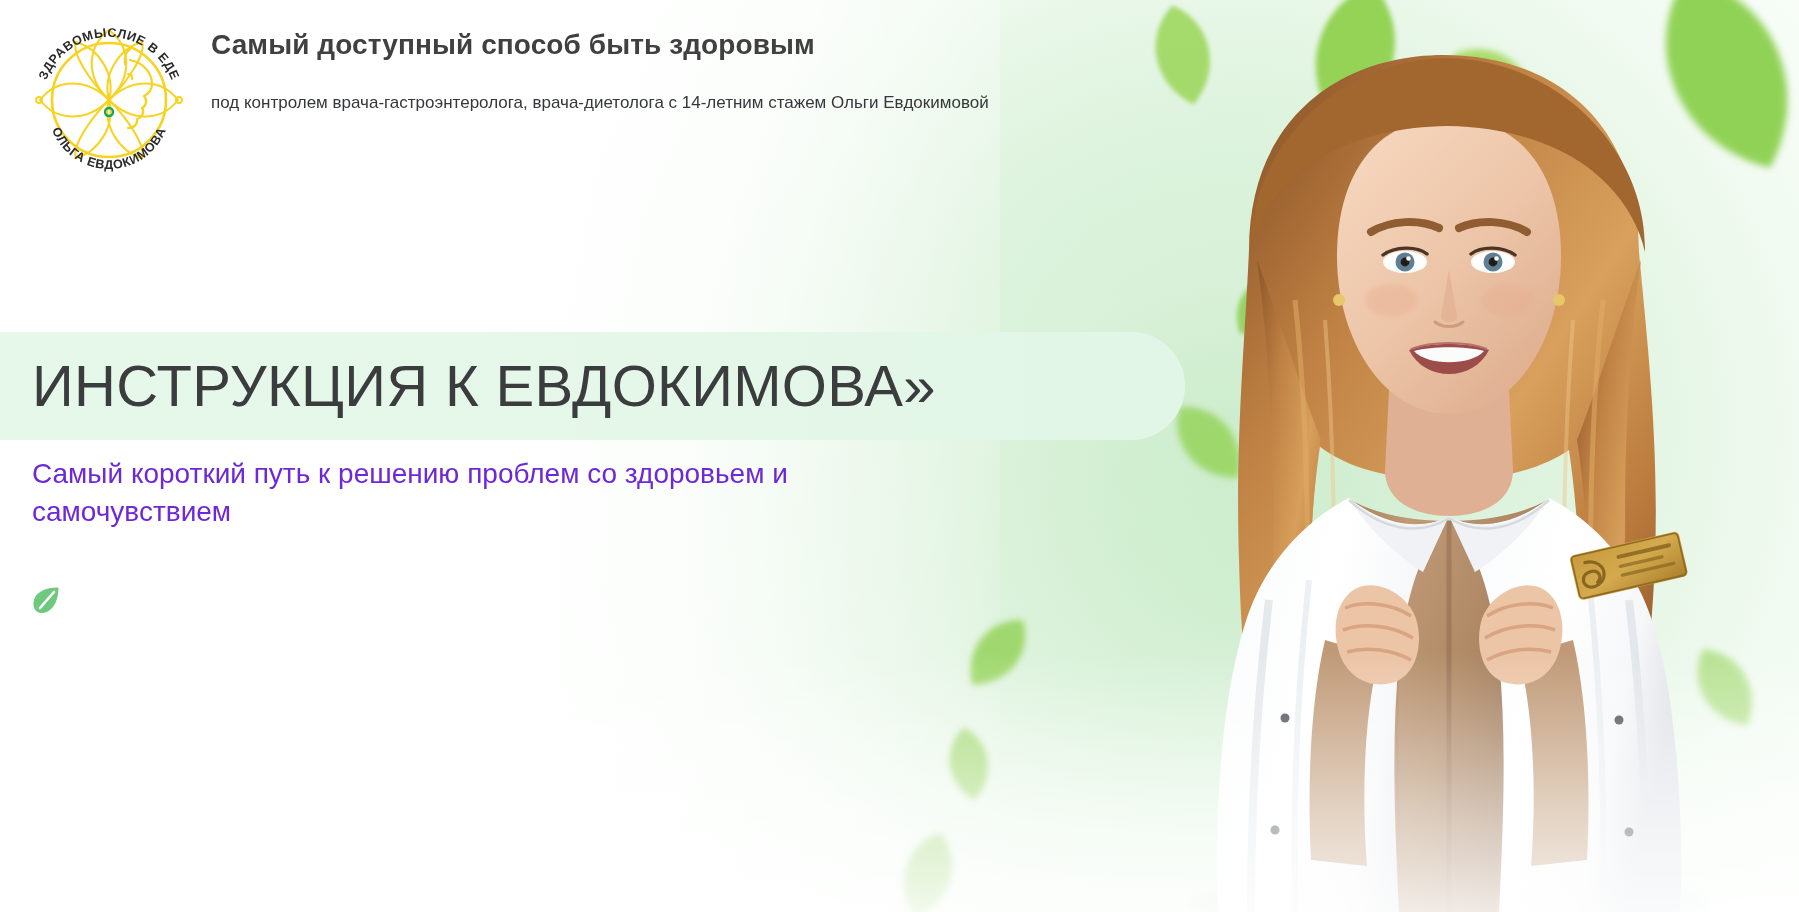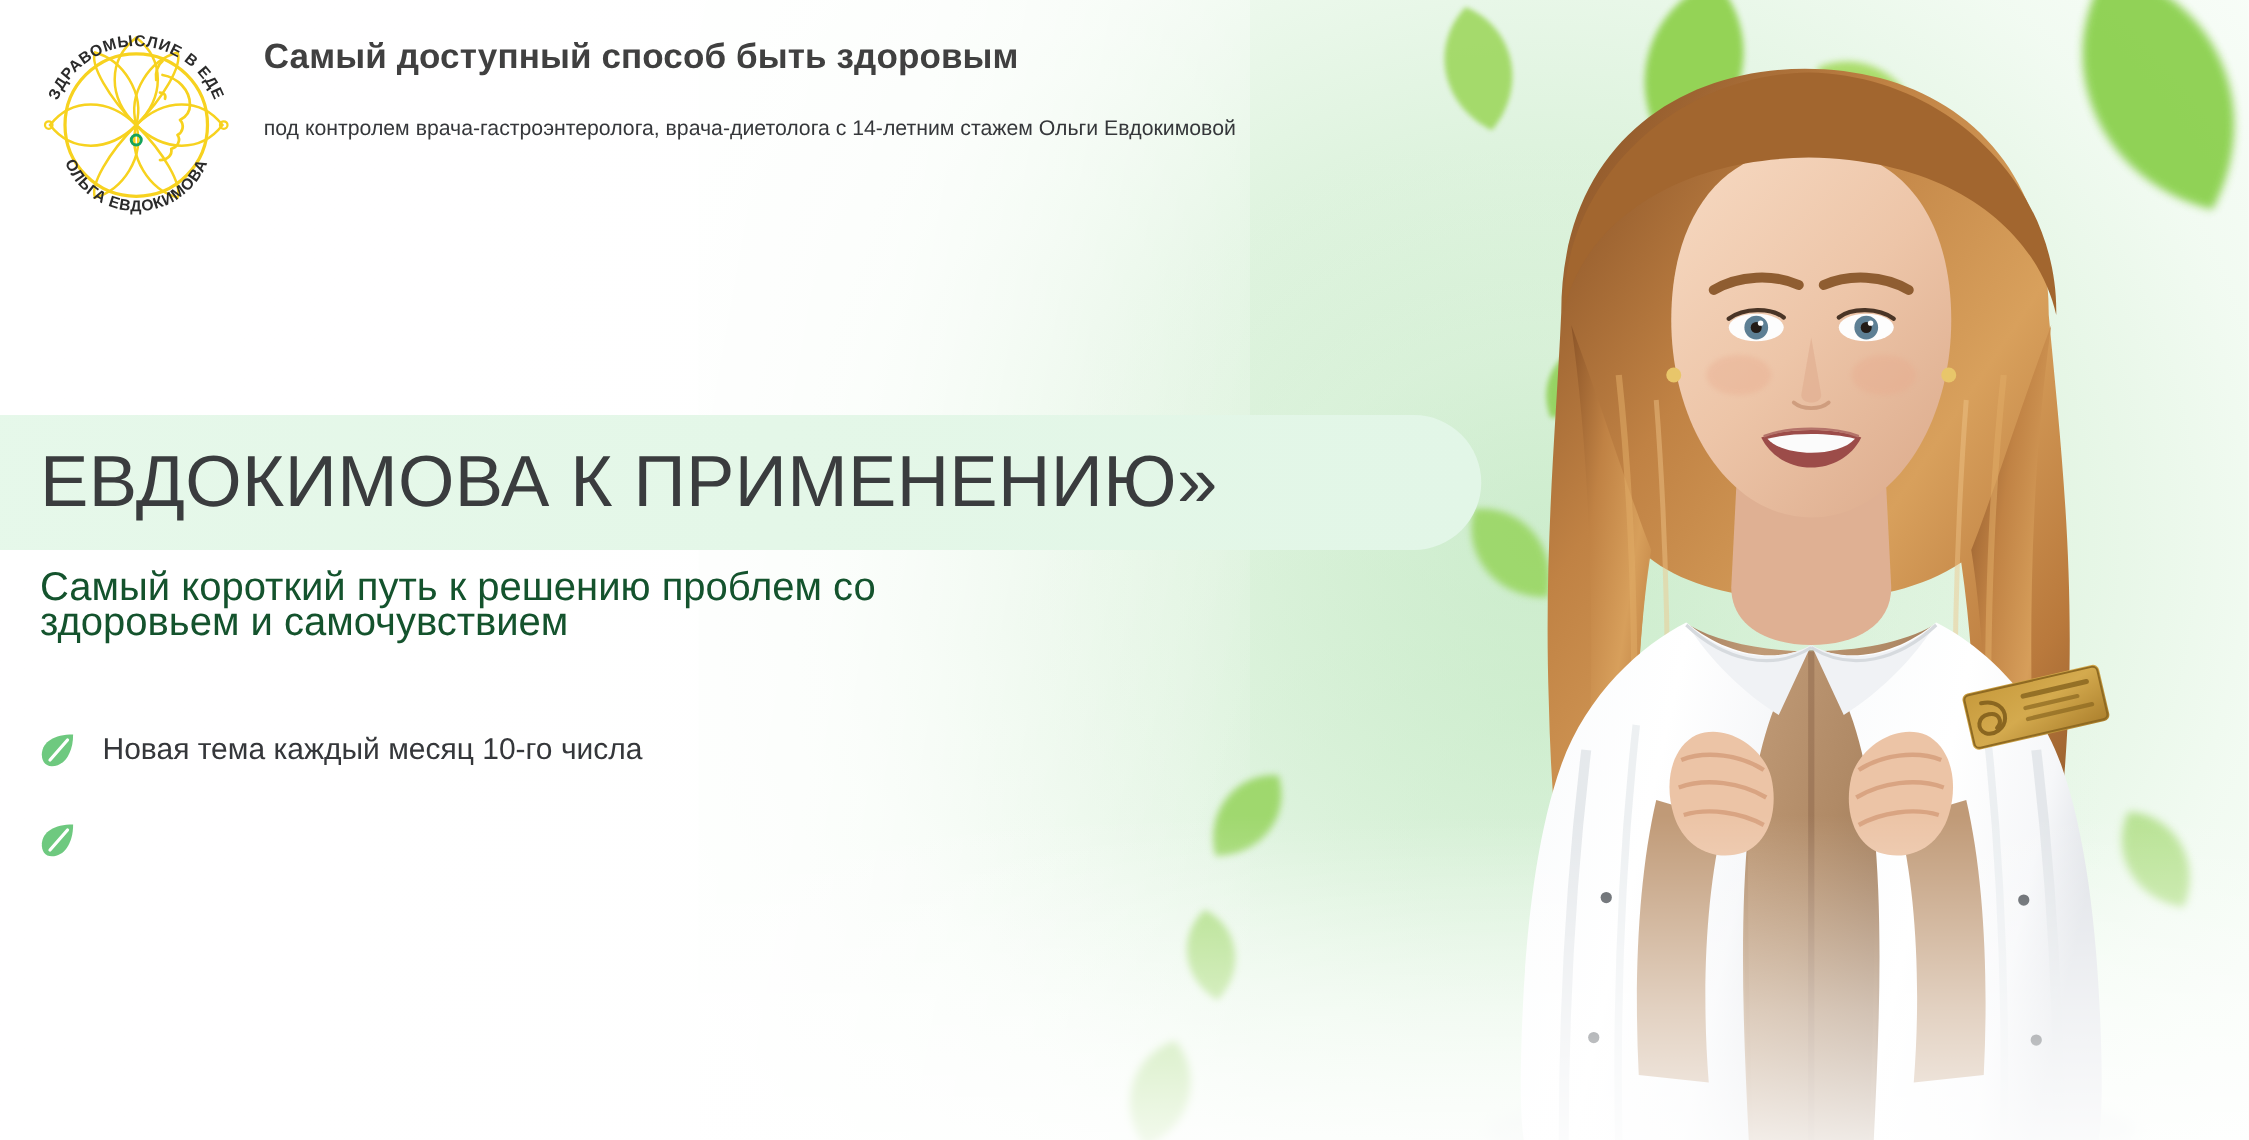--- a/index.html
+++ b/index.html
@@ -76,21 +76,21 @@
   }
   .headline-2{
     position:absolute;left:32px;top:345px;
     font-size:58px;line-height:82px;color:#3a3c3e;
     font-weight:400;letter-spacing:0.3px;white-space:nowrap;
   }
 
   
   .desc{
     position:absolute;left:32px;top:455px;width:760px;
-    font-size:32px;line-height:28px;color:#14532d;
+    font-size:28px;line-height:38px;color:#6d28d9;
   }
 
   
   .bullets{position:absolute;left:30px;top:578px;width:760px;}
   .bullet{display:flex;align-items:center;height:44px;margin-bottom:28px;}
   .bullet-icon{width:34px;height:34px;flex:0 0 34px;margin-right:18px;}
   .bullet-icon svg{display:block;width:100%;height:100%;}
   .bullet-text{font-size:24px;line-height:30px;color:#35373a;}
 
   
@@ -365,39 +365,29 @@
       <text font-family="'Liberation Sans',sans-serif" font-size="12.6" font-weight="700" fill="#2b2b2b" letter-spacing="0.6">
         <textPath href="#arcBot" startOffset="50%" text-anchor="middle">ОЛЬГА ЕВДОКИМОВА</textPath>
       </text>
     </svg>
   </div>
 
   <div class="tagline">Самый доступный способ быть здоровым</div>
   <div class="subtitle">под контролем врача-гастроэнтеролога, врача-диетолога с 14-летним стажем Ольги Евдокимовой</div>
 
   <div class="pill"></div>
-  <div class="headline-2">ЕВДОКИМОВА К ПРИМЕНЕНИЮ»</div>
+  <div class="headline-2">ИНСТРУКЦИЯ К ЕВДОКИМОВА»</div>
 
   <div class="desc">Самый короткий путь к решению проблем со здоровьем и самочувствием</div>
 
   <div class="bullets">
     <div class="bullet">
       <span class="bullet-icon">
         <svg viewBox="0 0 34 34">
           <path d="M28.5 4.5 C28.5 20 21 30 11.5 30 C6 30 3 25.5 3.5 19.5
                    C4.3 10.5 13 4.5 28.5 4.5 Z" fill="#6ec97f"></path>
           <path d="M24 9 L10 25" stroke="#ffffff" stroke-width="2.6" stroke-linecap="round"></path>
         </svg>
       </span>
-      <span class="bullet-text">Новая тема каждый месяц 10-го числа</span>
     </div>
-    <div class="bullet">
-      <span class="bullet-icon">
-        <svg viewBox="0 0 34 34">
-          <path d="M28.5 4.5 C28.5 20 21 30 11.5 30 C6 30 3 25.5 3.5 19.5
-                   C4.3 10.5 13 4.5 28.5 4.5 Z" fill="#6ec97f"></path>
-          <path d="M24 9 L10 25" stroke="#ffffff" stroke-width="2.6" stroke-linecap="round"></path>
-        </svg>
-      </span>
-    </div>
   </div>
 
 </div>
 
 </body></html>

